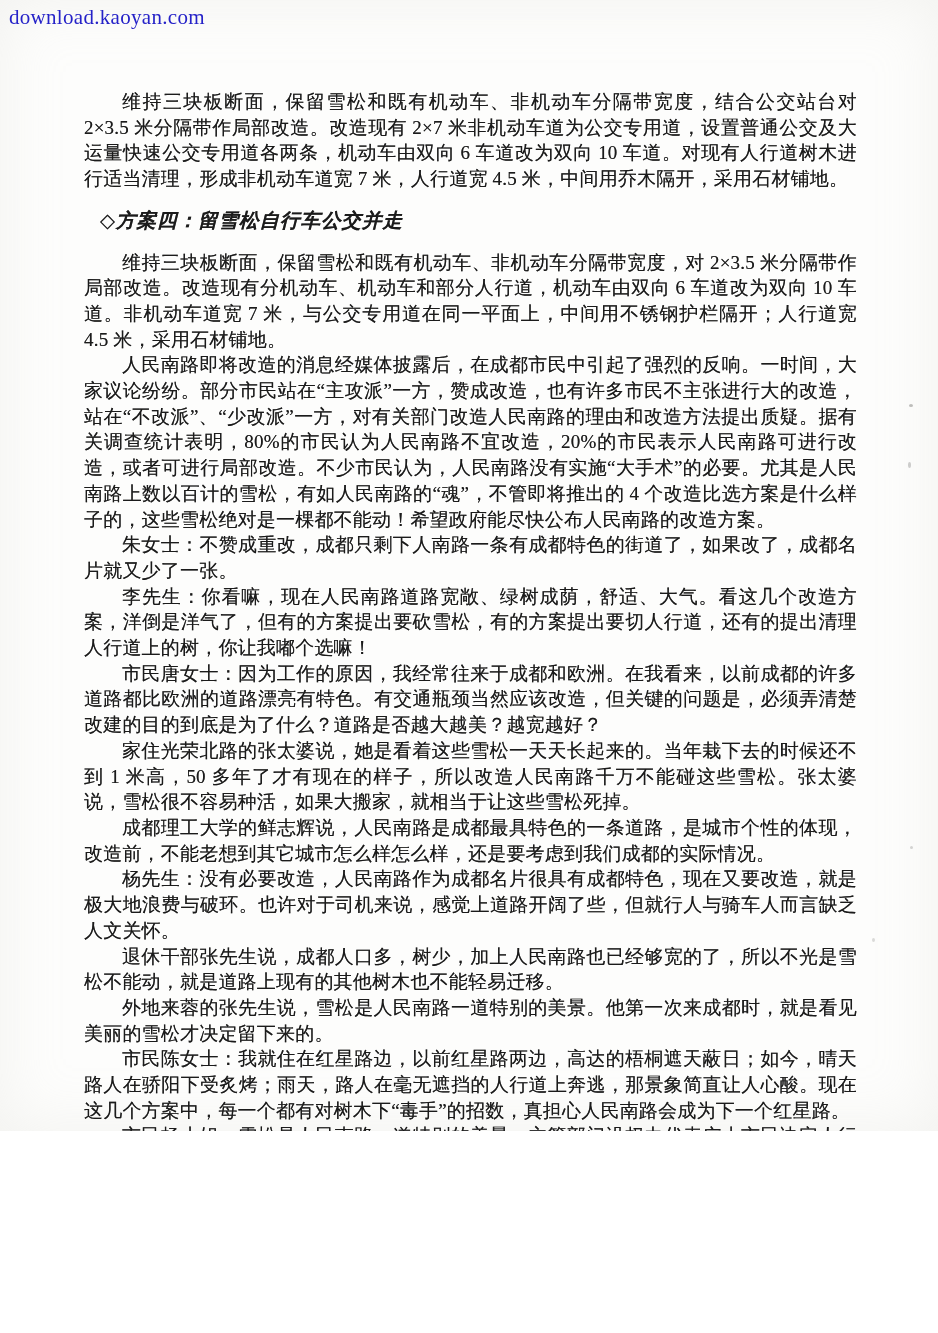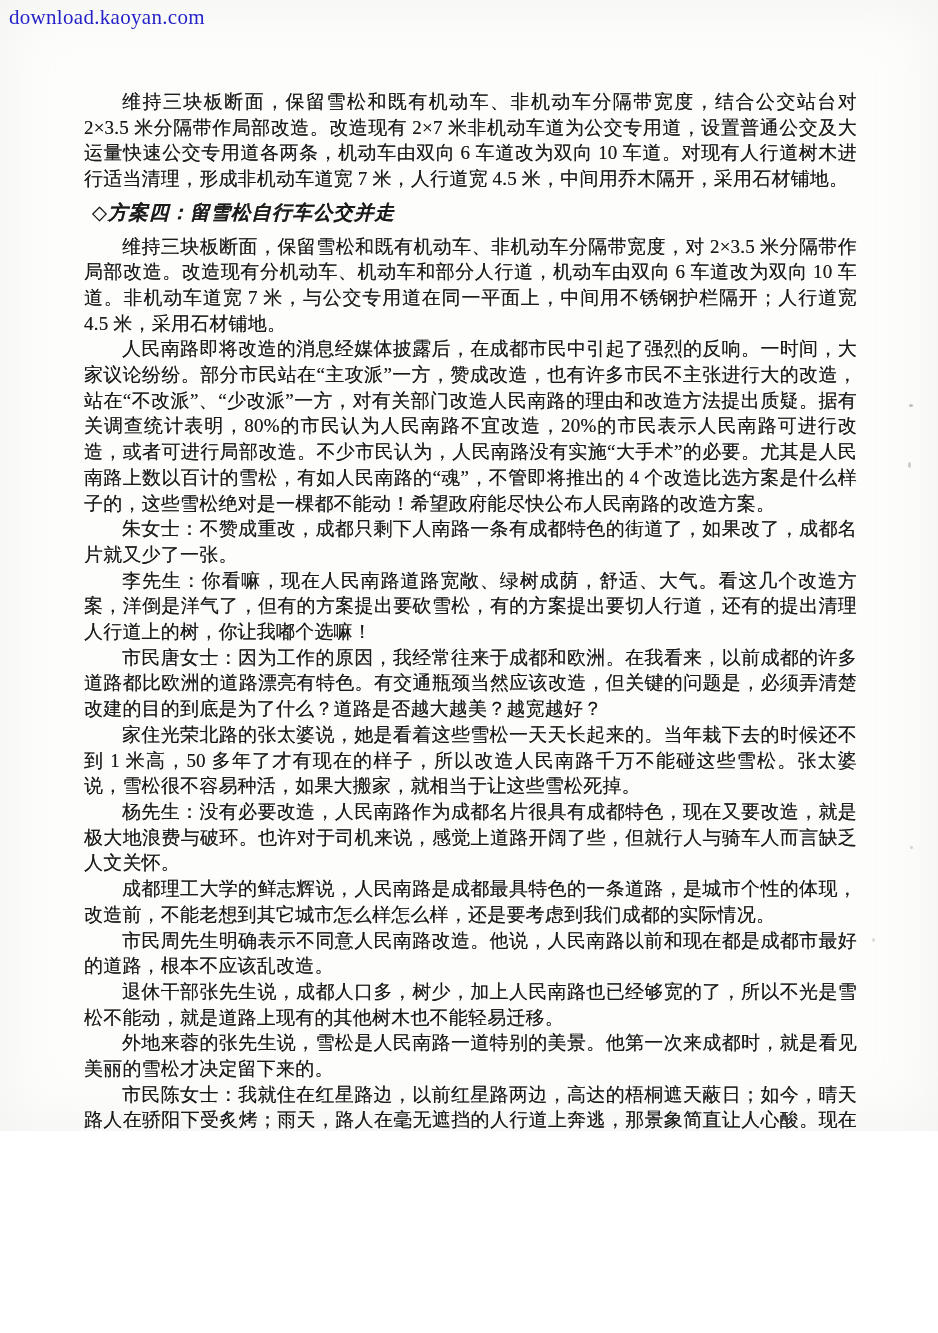--- a/index.html
+++ b/index.html
@@ -38,21 +38,21 @@
     text-align: justify;
     text-justify: inter-ideograph;
     letter-spacing: 0.2px;
     text-shadow: 0 0 0.5px rgba(20,20,20,0.65);
   }
   .content p.body-par {
     margin: 0;
     text-indent: 2em;
   }
   .content .sec-heading {
-    margin: 8px;
+    margin: 16px;
     font-size: 19.5px;
     font-weight: bold;
     font-style: italic;
     text-indent: 0;
     letter-spacing: 1px;
     line-height: 25.7px;
   }
   .page-number {
     position: absolute;
     top: 1200px;
@@ -83,23 +83,22 @@
 
   <div class="content">
     <p class="body-par">维持三块板断面，保留雪松和既有机动车、非机动车分隔带宽度，结合公交站台对 2×3.5 米分隔带作局部改造。改造现有 2×7 米非机动车道为公交专用道，设置普通公交及大运量快速公交专用道各两条，机动车由双向 6 车道改为双向 10 车道。对现有人行道树木进行适当清理，形成非机动车道宽 7 米，人行道宽 4.5 米，中间用乔木隔开，采用石材铺地。</p>
     <p class="sec-heading">◇方案四：留雪松自行车公交并走</p>
     <p class="body-par">维持三块板断面，保留雪松和既有机动车、非机动车分隔带宽度，对 2×3.5 米分隔带作局部改造。改造现有分机动车、机动车和部分人行道，机动车由双向 6 车道改为双向 10 车道。非机动车道宽 7 米，与公交专用道在同一平面上，中间用不锈钢护栏隔开；人行道宽 4.5 米，采用石材铺地。</p>
     <p class="body-par">人民南路即将改造的消息经媒体披露后，在成都市民中引起了强烈的反响。一时间，大家议论纷纷。部分市民站在“主攻派”一方，赞成改造，也有许多市民不主张进行大的改造，站在“不改派”、“少改派”一方，对有关部门改造人民南路的理由和改造方法提出质疑。据有关调查统计表明，80%的市民认为人民南路不宜改造，20%的市民表示人民南路可进行改造，或者可进行局部改造。不少市民认为，人民南路没有实施“大手术”的必要。尤其是人民南路上数以百计的雪松，有如人民南路的“魂”，不管即将推出的 4 个改造比选方案是什么样子的，这些雪松绝对是一棵都不能动！希望政府能尽快公布人民南路的改造方案。</p>
     <p class="body-par">朱女士：不赞成重改，成都只剩下人南路一条有成都特色的街道了，如果改了，成都名片就又少了一张。</p>
     <p class="body-par">李先生：你看嘛，现在人民南路道路宽敞、绿树成荫，舒适、大气。看这几个改造方案，洋倒是洋气了，但有的方案提出要砍雪松，有的方案提出要切人行道，还有的提出清理人行道上的树，你让我嘟个选嘛！</p>
     <p class="body-par">市民唐女士：因为工作的原因，我经常往来于成都和欧洲。在我看来，以前成都的许多道路都比欧洲的道路漂亮有特色。有交通瓶颈当然应该改造，但关键的问题是，必须弄清楚改建的目的到底是为了什么？道路是否越大越美？越宽越好？</p>
     <p class="body-par">家住光荣北路的张太婆说，她是看着这些雪松一天天长起来的。当年栽下去的时候还不到 1 米高，50 多年了才有现在的样子，所以改造人民南路千万不能碰这些雪松。张太婆说，雪松很不容易种活，如果大搬家，就相当于让这些雪松死掉。</p>
+    <p class="body-par">成都理工大学的鲜志辉说，人民南路是成都最具特色的一条道路，是城市个性的体现，改造前，不能老想到其它城市怎么样怎么样，还是要考虑到我们成都的实际情况。</p>
     <p class="body-par">杨先生：没有必要改造，人民南路作为成都名片很具有成都特色，现在又要改造，就是极大地浪费与破环。也许对于司机来说，感觉上道路开阔了些，但就行人与骑车人而言缺乏人文关怀。</p>
-    <p class="body-par">成都理工大学的鲜志辉说，人民南路是成都最具特色的一条道路，是城市个性的体现，改造前，不能老想到其它城市怎么样怎么样，还是要考虑到我们成都的实际情况。</p>
-    <p class="body-par">市民周先生明确表示不同意人民南路改造。他说，人民南路以前和现在都是成都市最好的道路，根本不应该乱改造。</p>
     <p class="body-par">退休干部张先生说，成都人口多，树少，加上人民南路也已经够宽的了，所以不光是雪松不能动，就是道路上现有的其他树木也不能轻易迁移。</p>
     <p class="body-par">外地来蓉的张先生说，雪松是人民南路一道特别的美景。他第一次来成都时，就是看见美丽的雪松才决定留下来的。</p>
     <p class="body-par">市民陈女士：我就住在红星路边，以前红星路两边，高达的梧桐遮天蔽日；如今，晴天路人在骄阳下受炙烤；雨天，路人在毫无遮挡的人行道上奔逃，那景象简直让人心酸。现在这几个方案中，每一个都有对树木下“毒手”的招数，真担心人民南路会成为下一个红星路。</p>
     <p class="body-par">市民杨小姐：雪松是人民南路一道特别的美景。主管部门没权力代表广大市民决定人行道</p>
   </div>
 
   <div class="page-number">212</div>
 
   <span class="speck s1"></span>
   <span class="speck s2"></span>

